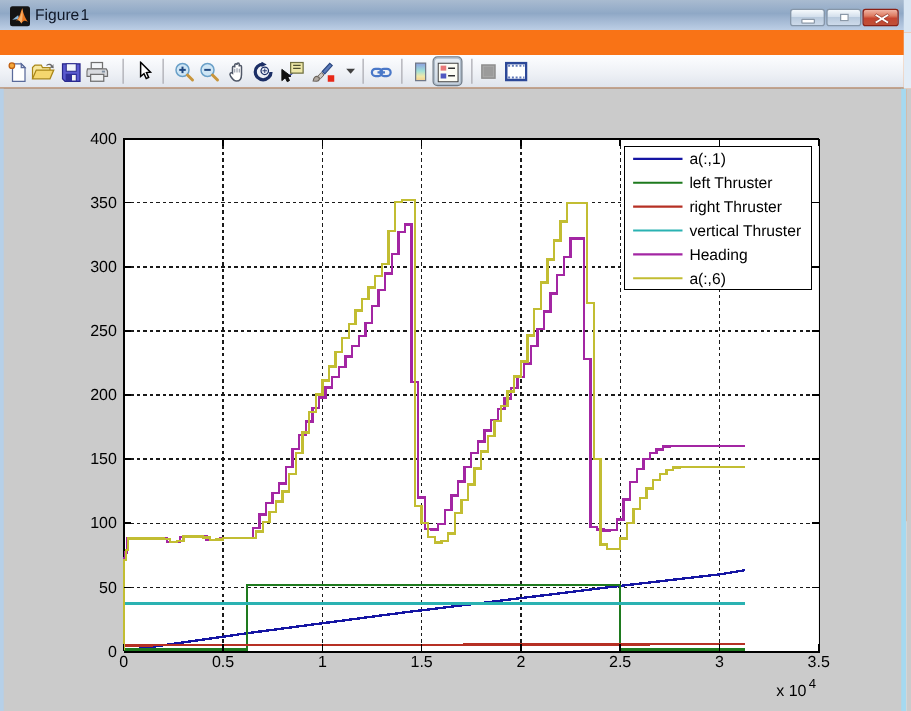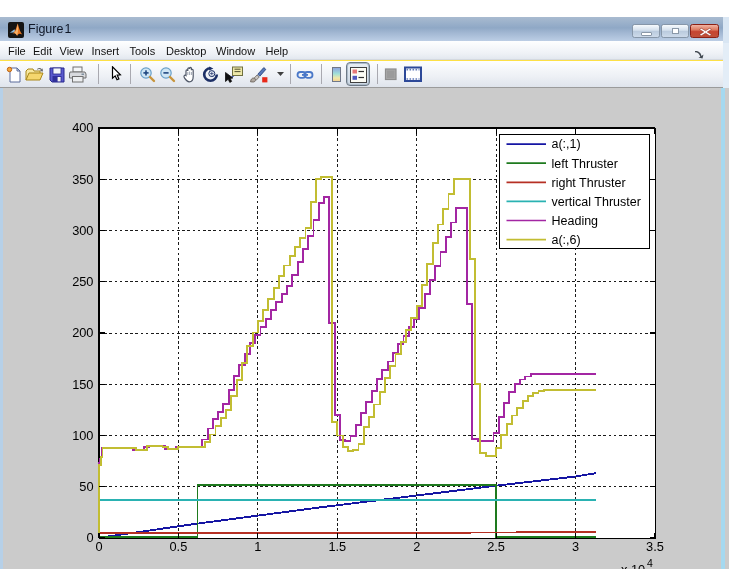--- a/index.html
+++ b/index.html
@@ -1,20 +1,20 @@
 <!DOCTYPE html>
 <html><head><meta charset="utf-8"><title>Figure 1</title>
 <style>
 html,body{margin:0;padding:0;width:729px;height:569px;overflow:hidden;
 font-family:"Liberation Sans",sans-serif;}
 *{box-sizing:border-box;}
 .abs{position:absolute;}
 </style></head>
 <body>
-<div class="abs" style="left:0;top:17px;width:729px;height:417px;background:#fde047">
+<div class="abs" style="left:0;top:0;width:729px;height:417px;background:#f97316">
 
   <div class="abs" style="left:0;top:0;width:729px;height:24px;
     background:linear-gradient(#a9bbd0,#8fa8c6 45%,#9db3cf 60%,#bccee5 100%)"></div>
 
   <div class="abs" style="left:723px;top:0;width:6px;height:26px;background:#d9e6f3"></div>
 
   <div class="abs" style="left:8px;top:5px;width:16px;height:16px;background:#141414;border-radius:2px">
     <svg width="16" height="16" viewBox="0 0 16 16">
       <path d="M1.8,10.8 L6.5,7.2 L7.5,10.2 Z" fill="#8cb8d8"></path>
       <path d="M4.2,12.2 C6,10.6 7.2,9 8,6.6 C8.6,4.6 9.2,3 9.8,1.6 C10.3,4 11,6.4 11.9,8.4 C12.6,10 13.4,11.4 14.3,12.6 C12.8,11.6 11.6,11.4 10.7,11.9 C10,12.3 9.5,12.9 9.1,13.8 C8.4,12.3 7.6,11.4 6.6,11.2 C5.9,11 5.1,11.4 4.2,12.2 Z" fill="#e87722"></path>
@@ -31,35 +31,20 @@
     background:linear-gradient(#f6fafd,#d3dfec 45%,#b9cadd 50%,#cddaea)">
     <div class="abs" style="left:9.5px;top:3px;width:7px;height:6px;background:#ffffff;border:1px solid #8a98a8"></div>
   </div>
   <div class="abs" style="left:690px;top:7px;width:29px;height:13.5px;border:1px solid #8c2014;border-radius:2.5px;
     background:linear-gradient(#f0b4a4,#dd7a60 40%,#c64530 55%,#c05038)">
     <svg class="abs" style="left:8px;top:1.5px" width="13" height="10" viewBox="0 0 13 10">
       <path d="M2,1 L6.5,3.8 L11,1 L12.3,2.6 L8.3,5 L12.3,7.4 L11,9 L6.5,6.2 L2,9 L0.7,7.4 L4.7,5 L0.7,2.6 Z" fill="#ffffff" stroke="#903024" stroke-width="0.6"></path>
     </svg>
   </div>
 
-  <div class="abs" style="left:0;top:24px;width:723px;height:19px;
-    background:linear-gradient(#feffff,#eef1f6 70%,#e3e8ef);border-bottom:1px solid #d4d9e0;
-    font-size:11px;color:#111111">
-      <span style="position:absolute;left:8px;top:3.5px">File</span>
-<span style="position:absolute;left:33px;top:3.5px">Edit</span>
-<span style="position:absolute;left:59.5px;top:3.5px">View</span>
-<span style="position:absolute;left:91.5px;top:3.5px">Insert</span>
-<span style="position:absolute;left:129.5px;top:3.5px">Tools</span>
-<span style="position:absolute;left:166px;top:3.5px">Desktop</span>
-<span style="position:absolute;left:216px;top:3.5px">Window</span>
-<span style="position:absolute;left:265.5px;top:3.5px">Help</span>
-    <svg class="abs" style="left:694px;top:9px" width="10" height="9" viewBox="0 0 10 9">
-      <path d="M1,1 C5,1 7,3 7.5,6 L9.5,4.5 L8.5,8.5 L4.5,7.5 L6.3,6.8 C5.6,4 4,2.2 1,2.2 Z" fill="#404850"></path>
-    </svg>
-  </div>
 
   <div class="abs" style="left:0;top:44px;width:723px;height:27px;
     background:linear-gradient(#fdfeff,#edf0f5 60%,#dfe4ec);border-bottom:1px solid #9b9b9b"></div>
   <div class="abs" style="left:723px;top:26px;width:6px;height:45px;background:#e3edf7"></div>
   <svg style="position:absolute;left:6px;top:49px" width="17" height="17" viewBox="0 0 17 17">
 <path d="M4,2 L11,2 L14,5 L14,16 L4,16 Z" fill="#ffffff" stroke="#5a6a9a" stroke-width="1"></path>
 <path d="M11,2 L11,5 L14,5 Z" fill="#d7e2f0" stroke="#5a6a9a" stroke-width="1"></path>
 <circle cx="3.5" cy="3.5" r="2.2" fill="#f4a83c" stroke="#c06010" stroke-width="1"></circle>
     </svg>
 <svg style="position:absolute;left:25px;top:49px" width="19" height="17" viewBox="0 0 19 17">

